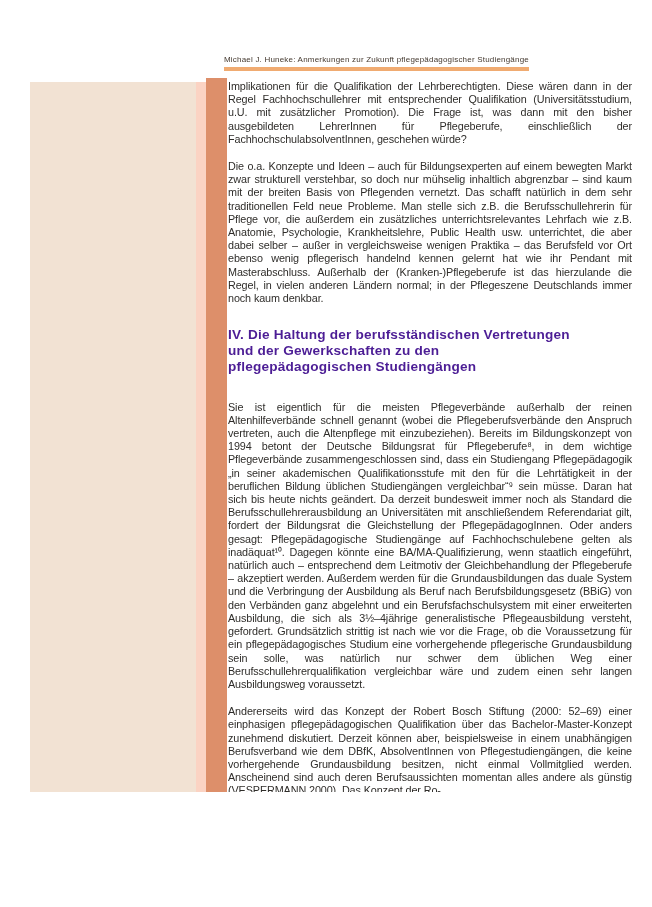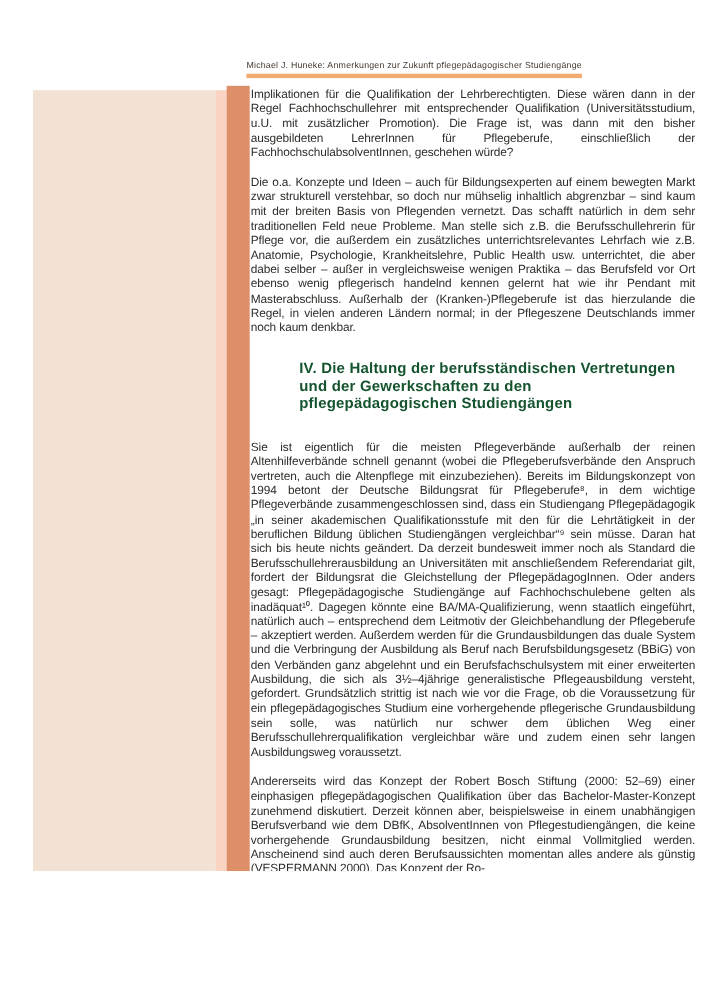--- a/index.html
+++ b/index.html
@@ -100,21 +100,21 @@
   <div class="band-pink" style="background: rgb(251, 211, 195);"></div>
   <div class="band-salmon" style="background: rgb(221, 143, 106);"></div>
   <div class="bottom-hairline"></div>
 
   <div class="running-header" style="border-bottom-color: rgb(240, 171, 113);">Michael J. Huneke: Anmerkungen zur Zukunft pflegepädagogischer Studiengänge</div>
 
   <div class="column">
     <p class="para p1">Implikationen für die Qualifikation der Lehrberechtigten. Diese wären dann in der Regel Fachhochschullehrer mit entsprechender Qualifikation (Universitätsstudium, u.U. mit zusätzlicher Promotion). Die Frage ist, was dann mit den bisher ausgebildeten LehrerInnen für Pflegeberufe, einschließlich der FachhochschulabsolventInnen, geschehen würde?</p>
     <p class="para p2">Die o.a. Konzepte und Ideen – auch für Bildungsexperten auf einem bewegten Markt zwar strukturell verstehbar, so doch nur mühselig inhaltlich abgrenzbar – sind kaum mit der breiten Basis von Pflegenden vernetzt. Das schafft natürlich in dem sehr traditionellen Feld neue Probleme. Man stelle sich z.B. die Berufsschullehrerin für Pflege vor, die außerdem ein zusätzliches unterrichtsrelevantes Lehrfach wie z.B. Anatomie, Psychologie, Krankheitslehre, Public Health usw. unterrichtet, die aber dabei selber – außer in vergleichsweise wenigen Praktika – das Berufsfeld vor Ort ebenso wenig pflegerisch handelnd kennen gelernt hat wie ihr Pendant mit Masterabschluss. Außerhalb der (Kranken-)Pflegeberufe ist das hierzulande die Regel, in vielen anderen Ländern normal; in der Pflegeszene Deutschlands immer noch kaum denkbar.</p>
 
-    <h2 class="section-heading" style="color: #14532d; padding-left: 44px;">IV. Die Haltung der berufsständischen Vertretungen und der Gewerkschaften zu den pflegepädagogischen Studiengängen</h2>
+    <h2 class="section-heading" style="color: #4c1d95;">IV. Die Haltung der berufsständischen Vertretungen und der Gewerkschaften zu den pflegepädagogischen Studiengängen</h2>
 
     <p class="para p3">Sie ist eigentlich für die meisten Pflegeverbände außerhalb der reinen Altenhilfeverbände schnell genannt (wobei die Pflegeberufsverbände den Anspruch vertreten, auch die Altenpflege mit einzubeziehen). Bereits im Bildungskonzept von 1994 betont der Deutsche Bildungsrat für Pflegeberufe⁸, in dem wichtige Pflegeverbände zusammengeschlossen sind, dass ein Studiengang Pflegepädagogik „in seiner akademischen Qualifikationsstufe mit den für die Lehrtätigkeit in der beruflichen Bildung üblichen Studiengängen vergleichbar“⁹ sein müsse. Daran hat sich bis heute nichts geändert. Da derzeit bundesweit immer noch als Standard die Berufsschullehrerausbildung an Universitäten mit anschließendem Referendariat gilt, fordert der Bildungsrat die Gleichstellung der PflegepädagogInnen. Oder anders gesagt: Pflegepädagogische Studiengänge auf Fachhochschulebene gelten als inadäquat¹⁰. Dagegen könnte eine BA/MA-Qualifizierung, wenn staatlich eingeführt, natürlich auch – entsprechend dem Leitmotiv der Gleichbehandlung der Pflegeberufe – akzeptiert werden. Außerdem werden für die Grundausbildungen das duale System und die Verbringung der Ausbildung als Beruf nach Berufsbildungsgesetz (BBiG) von den Verbänden ganz abgelehnt und ein Berufsfachschulsystem mit einer erweiterten Ausbildung, die sich als 3½–4jährige generalistische Pflegeausbildung versteht, gefordert. Grundsätzlich strittig ist nach wie vor die Frage, ob die Voraussetzung für ein pflegepädagogisches Studium eine vorhergehende pflegerische Grundausbildung sein solle, was natürlich nur schwer dem üblichen Weg einer Berufsschullehrerqualifikation vergleichbar wäre und zudem einen sehr langen Ausbildungsweg voraussetzt.</p>
     <p class="para p4">Andererseits wird das Konzept der Robert Bosch Stiftung (2000: 52–69) einer einphasigen pflegepädagogischen Qualifikation über das Bachelor-Master-Konzept zunehmend diskutiert. Derzeit können aber, beispielsweise in einem unabhängigen Berufsverband wie dem DBfK, AbsolventInnen von Pflegestudiengängen, die keine vorhergehende Grundausbildung besitzen, nicht einmal Vollmitglied werden. Anscheinend sind auch deren Berufsaussichten momentan alles andere als günstig (VESPERMANN 2000). Das Konzept der Ro-</p>
   </div>
 
   <div class="footer-journal" style="color: #404040; text-align: center;">PflegePädagogik</div>
   <div class="footer-page-number" style="color: rgb(226, 29, 68);">207</div>
   <div class="footer-issue">PR-Internet 10/01</div>
   <div class="footer-rule" style="background: rgb(111, 111, 111);"></div>
 

